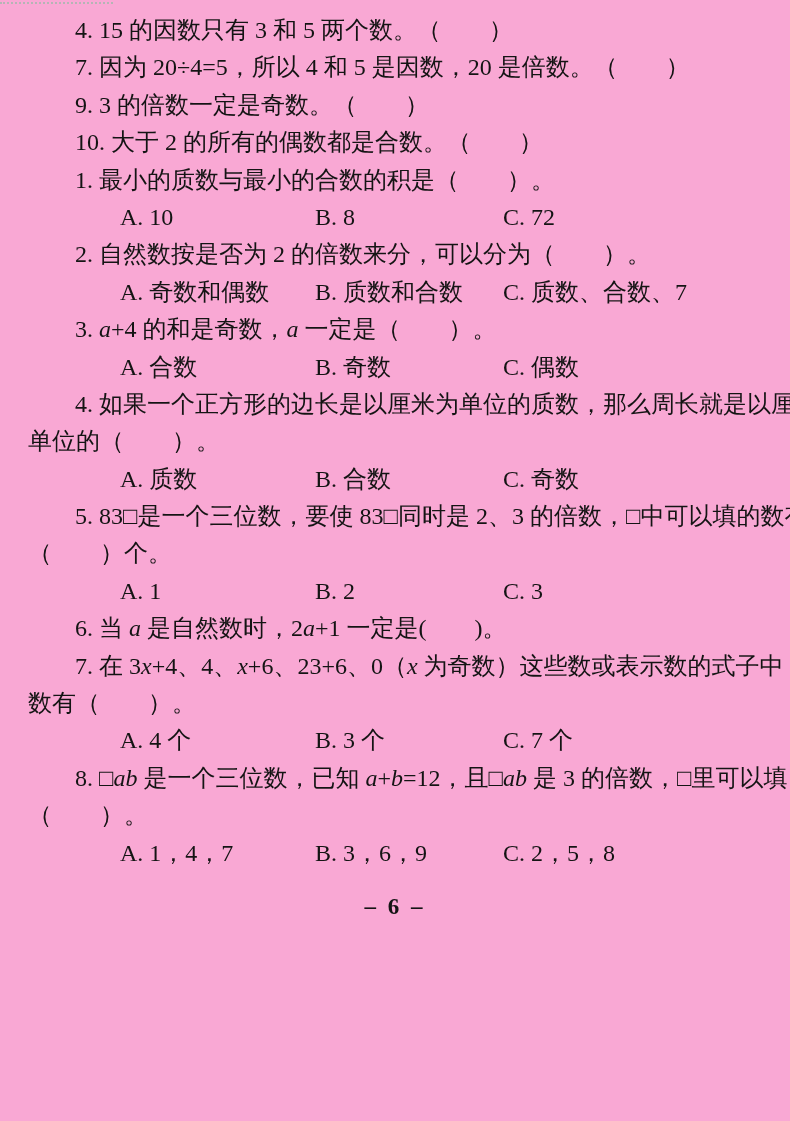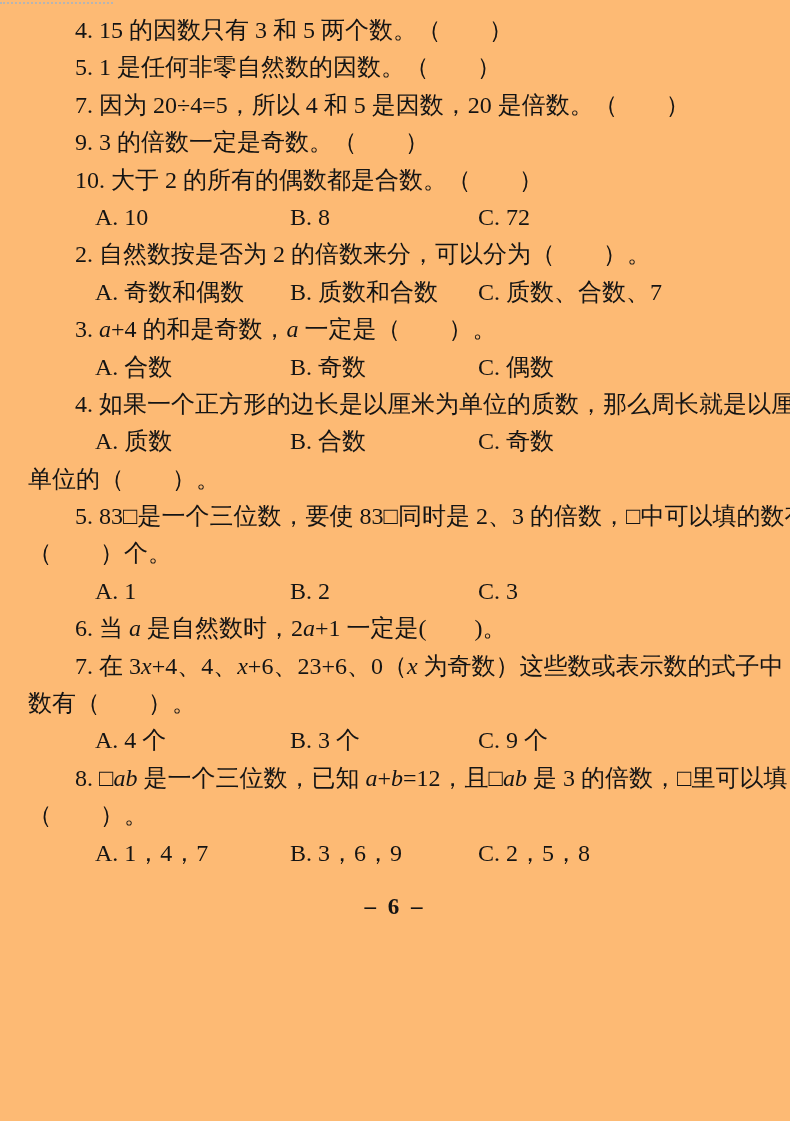--- a/index.html
+++ b/index.html
@@ -4,21 +4,21 @@
 <style>
   html, body {
     margin: 0;
     padding: 0;
     background: #ffffff;
   }
   .page {
     position: relative;
     width: 790px;
     height: 1121px;
-    background: #fdba74;
+    background: #f9a8d4;
     overflow: hidden;
     font-family: "Liberation Serif", "DejaVu Serif", serif;
     font-size: 24px;
     color: #141414;
   }
   .top-dotted {
     position: absolute;
     top: 2px;
     left: 0;
     width: 113px;
@@ -36,21 +36,21 @@
   }
   .indent-first { padding-left: 75px; }
   .indent-cont  { padding-left: 28px; }
   .heading {
     padding-left: 30px;
     font-family: "Liberation Sans", "DejaVu Sans", sans-serif;
     font-weight: 700;
     font-size: 25px;
     letter-spacing: 1px;
   }
-  .opt-row { padding-left: 95px; }
+  .opt-row { padding-left: 120px; }
   .opt-cell { display: inline-block; vertical-align: top; }
   .opt-a { width: 195px; }
   .opt-b { width: 188px; }
   .opt-c { width: auto; }
   .page-number {
     margin-top: 20px;
     height: 30px;
     line-height: 30px;
     text-align: center;
     font-weight: 700;
@@ -61,43 +61,43 @@
 </style>
 </head>
 <body>
 
 <div class="page">
   <div class="top-dotted"></div>
 
   <div class="content">
     <div id="tf-section">
         <div class="line indent-first">4. 15 的因数只有 3 和 5 两个数。（　　）</div>
-        <div class="line indent-first">5. 1 是任何非零自然数的因数。（　　）</div>
         <div class="line indent-first">7. 因为 20÷4=5，所以 4 和 5 是因数，20 是倍数。（　　）</div>
         <div class="line indent-first">9. 3 的倍数一定是奇数。（　　）</div>
         <div class="line indent-first">10. 大于 2 的所有的偶数都是合数。（　　）</div>
       </div>
 
 
     <div id="mc-section">
+        <div class="line indent-first">1. 最小的质数与最小的合数的积是（　　）。</div>
         <div class="line opt-row"><span class="opt-cell opt-a">A. 10</span><span class="opt-cell opt-b">B. 8</span><span class="opt-cell opt-c">C. 72</span></div>
         <div class="line indent-first">2. 自然数按是否为 2 的倍数来分，可以分为（　　）。</div>
         <div class="line opt-row"><span class="opt-cell opt-a">A. 奇数和偶数</span><span class="opt-cell opt-b">B. 质数和合数</span><span class="opt-cell opt-c">C. 质数、合数、7</span></div>
         <div class="line indent-first">3. <i>a</i>+4 的和是奇数，<i>a</i> 一定是（　　）。</div>
         <div class="line opt-row"><span class="opt-cell opt-a">A. 合数</span><span class="opt-cell opt-b">B. 奇数</span><span class="opt-cell opt-c">C. 偶数</span></div>
         <div class="line indent-first">4. 如果一个正方形的边长是以厘米为单位的质数，那么周长就是以厘米为</div>
+        <div class="line indent-cont">单位的（　　）。</div>
         <div class="line opt-row"><span class="opt-cell opt-a">A. 质数</span><span class="opt-cell opt-b">B. 合数</span><span class="opt-cell opt-c">C. 奇数</span></div>
-        <div class="line indent-cont">单位的（　　）。</div>
         <div class="line indent-first">5. 83□是一个三位数，要使 83□同时是 2、3 的倍数，□中可以填的数有</div>
         <div class="line indent-cont">（　　）个。</div>
         <div class="line opt-row"><span class="opt-cell opt-a">A. 1</span><span class="opt-cell opt-b">B. 2</span><span class="opt-cell opt-c">C. 3</span></div>
         <div class="line indent-first">6. 当 <i>a</i> 是自然数时，2<i>a</i>+1 一定是(　　)。</div>
         <div class="line indent-first">7. 在 3<i>x</i>+4、4、<i>x</i>+6、23+6、0（<i>x</i> 为奇数）这些数或表示数的式子中，偶</div>
         <div class="line indent-cont">数有（　　）。</div>
-        <div class="line opt-row"><span class="opt-cell opt-a">A. 4 个</span><span class="opt-cell opt-b">B. 3 个</span><span class="opt-cell opt-c">C. 9 个</span></div>
+        <div class="line opt-row"><span class="opt-cell opt-a">A. 4 个</span><span class="opt-cell opt-b">B. 3 个</span><span class="opt-cell opt-c">C. 7 个</span></div>
         <div class="line indent-first">8. □<i>ab</i> 是一个三位数，已知 <i>a</i>+<i>b</i>=12，且□<i>ab</i> 是 3 的倍数，□里可以填</div>
         <div class="line indent-cont">（　　）。</div>
         <div class="line opt-row"><span class="opt-cell opt-a">A. 1，4，7</span><span class="opt-cell opt-b">B. 3，6，9</span><span class="opt-cell opt-c">C. 2，5，8</span></div>
       </div>
   </div>
 
   <div class="page-number">– 6 –</div>
 </div>
 
 </body></html>

